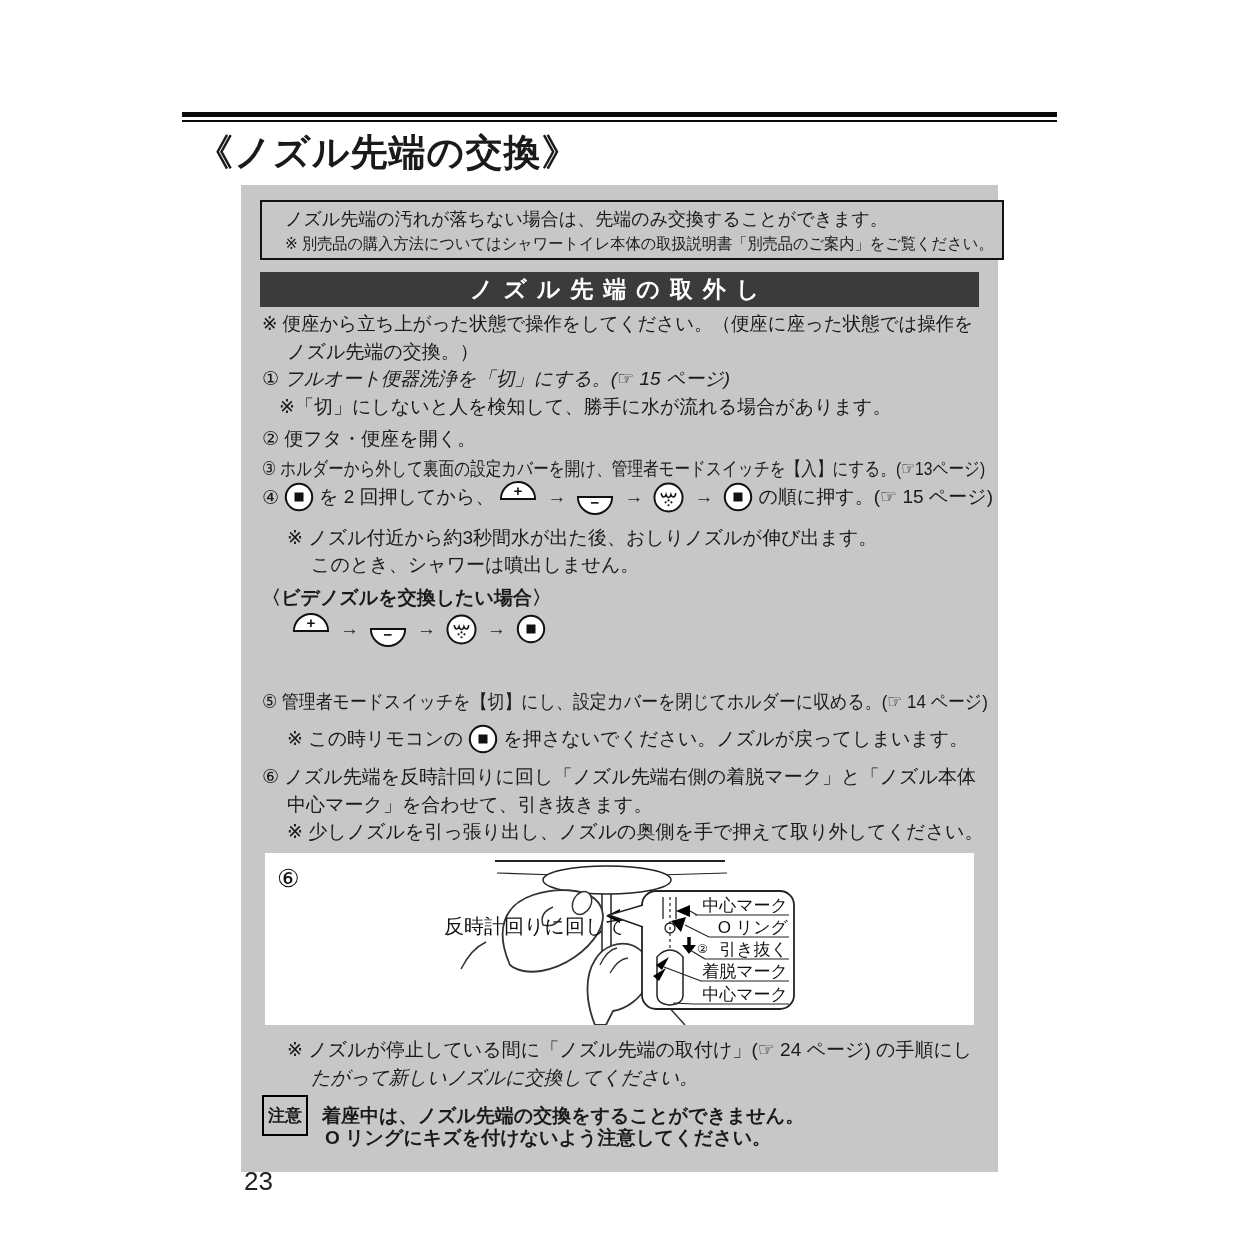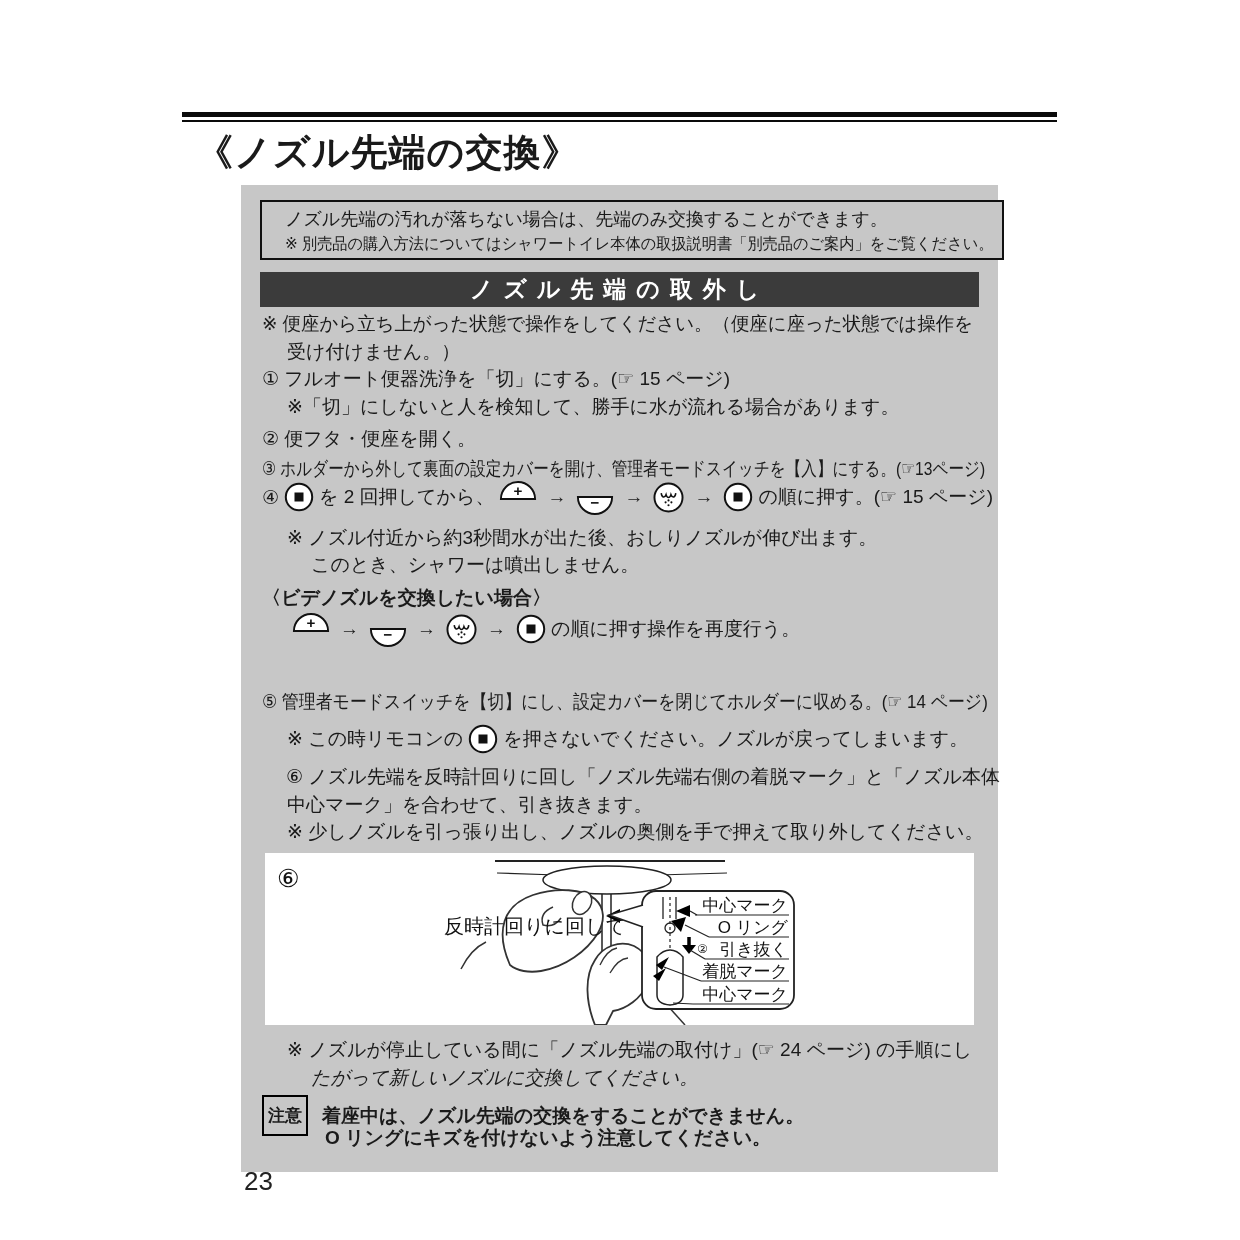--- a/index.html
+++ b/index.html
@@ -77,24 +77,24 @@
   <div class="intro-box">
     <div class="intro-l1">ノズル先端の汚れが落ちない場合は、先端のみ交換することができます。</div>
     <div class="intro-l2">※ 別売品の購入方法についてはシャワートイレ本体の取扱説明書「別売品のご案内」をご覧ください。</div>
   </div>
 
   <div class="sec-header">
     <span>ノズル先端の取外し</span>
   </div>
 
   <div class="line" style="left:21px;top:126px;transform:scaleX(0.97);">※ 便座から立ち上がった状態で操作をしてください。（便座に座った状態では操作を</div>
-  <div class="line" style="left:46px;top:154px;">受け付けません。）</div>
-
-  <div class="line" style="left:21px;top:181px;">① フルオート便器洗浄を「切」にする。(☞ 15 ページ)</div>
-  <div class="line" style="left:46px;top:209px;">※「切」にしないと人を検知して、勝手に水が流れる場合があります。</div>
+  <div class="line" style="left:46px;top:154px;">ノズル先端の交換。）</div>
+
+  <div class="line" style="left:21px;top:181px;font-style:italic;">① フルオート便器洗浄を「切」にする。(☞ 15 ページ)</div>
+  <div class="line" style="left:38px;top:209px;">※「切」にしないと人を検知して、勝手に水が流れる場合があります。</div>
 
   <div class="line" style="left:21px;top:241px;">② 便フタ・便座を開く。</div>
 
   <div class="line" style="left:21px;top:271px;transform:scaleX(0.82);">③ ホルダーから外して裏面の設定カバーを開け、管理者モードスイッチを【入】にする。(☞13ページ)</div>
 
   <div class="line" style="left:21px;top:294px;height:36px;">
     <span>④</span>
     <svg class="ic ic-stop">
         <use href="#ic-stop"></use>
       </svg>
@@ -129,33 +129,32 @@
         <use href="#ic-bowl"></use>
       </svg>
     <span class="arr">→</span>
     <svg class="ic ic-bidet">
         <use href="#ic-bidet"></use>
       </svg>
     <span class="arr">→</span>
     <svg class="ic ic-stop">
         <use href="#ic-stop"></use>
       </svg>
-    <span>の順に押す操作を再度行う。</span>
   </div>
 
   <div class="line" style="left:21px;top:504px;transform:scaleX(0.89);">⑤ 管理者モードスイッチを【切】にし、設定カバーを閉じてホルダーに収める。(☞ 14 ページ)</div>
   <div class="line" style="left:46px;top:536px;height:36px;">
     <span>※ この時リモコンの</span>
     <svg class="ic ic-stop">
         <use href="#ic-stop"></use>
       </svg>
     <span>を押さないでください。ノズルが戻ってしまいます。</span>
   </div>
 
-  <div class="line" style="left:21px;top:579px;margin-left:24px;">⑥ ノズル先端を反時計回りに回し「ノズル先端右側の着脱マーク」と「ノズル本体</div>
+  <div class="line" style="left:21px;top:579px;">⑥ ノズル先端を反時計回りに回し「ノズル先端右側の着脱マーク」と「ノズル本体</div>
   <div class="line" style="left:46px;top:607px;">中心マーク」を合わせて、引き抜きます。</div>
   <div class="line" style="left:46px;top:634px;">※ 少しノズルを引っ張り出し、ノズルの奥側を手で押えて取り外してください。</div>
 
   <div class="diagram-box">
     <svg viewBox="0 0 709 172">
 
       <text x="12" y="34" font-size="25" fill="#111">⑥</text>
 
       <line x1="230" y1="8" x2="460" y2="8" stroke="#222" stroke-width="2"></line>
       <line x1="232" y1="20" x2="292" y2="22" stroke="#222" stroke-width="1.2"></line>

